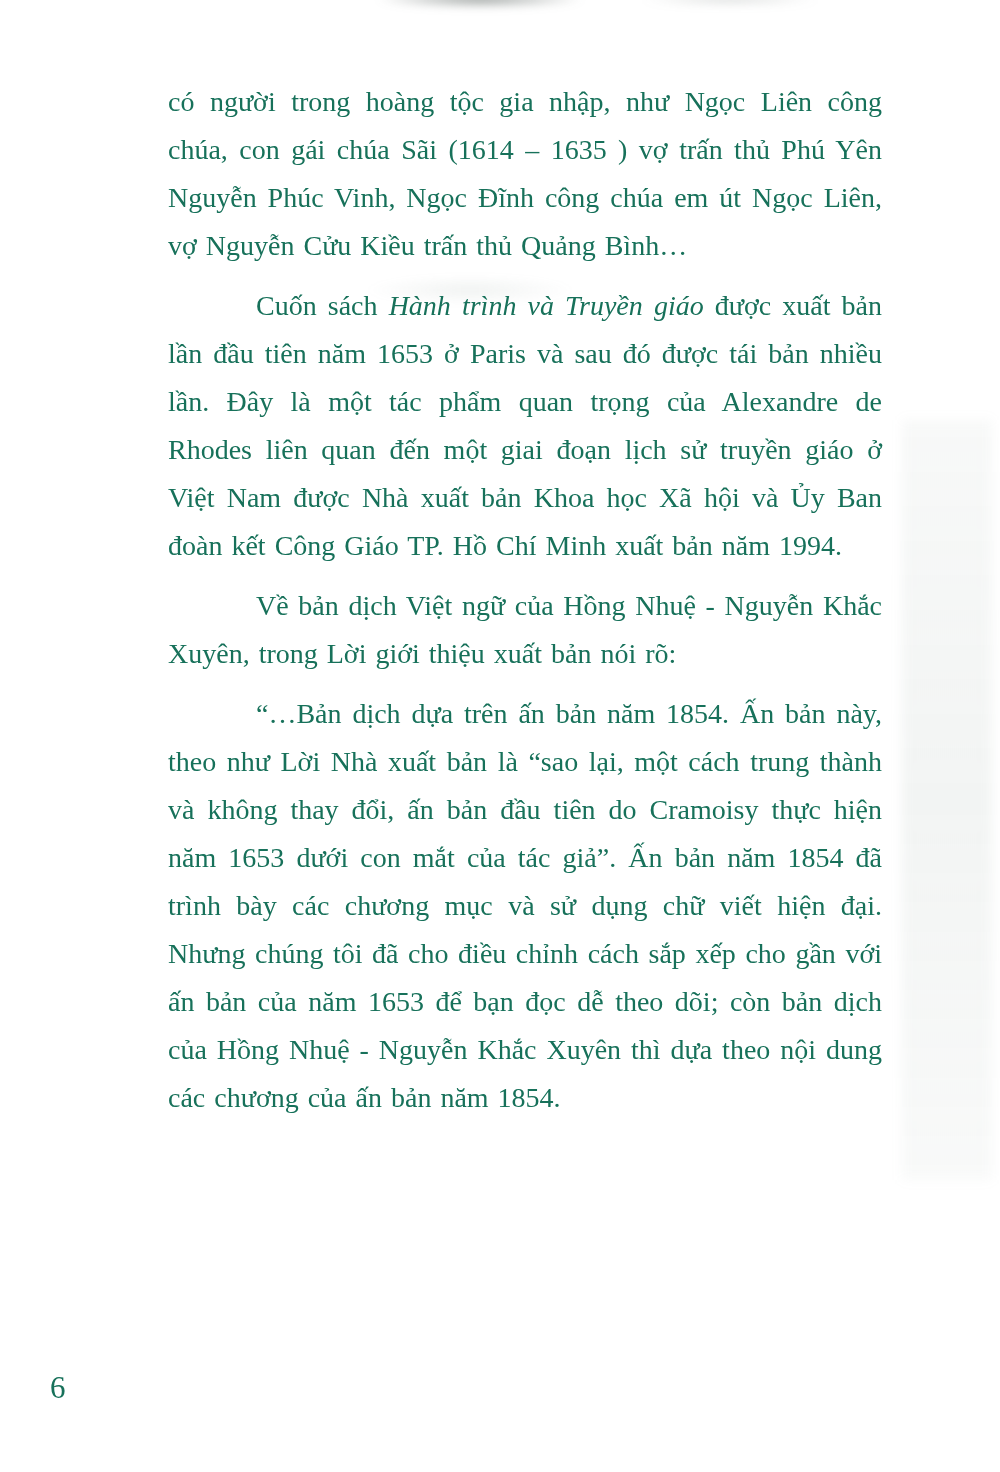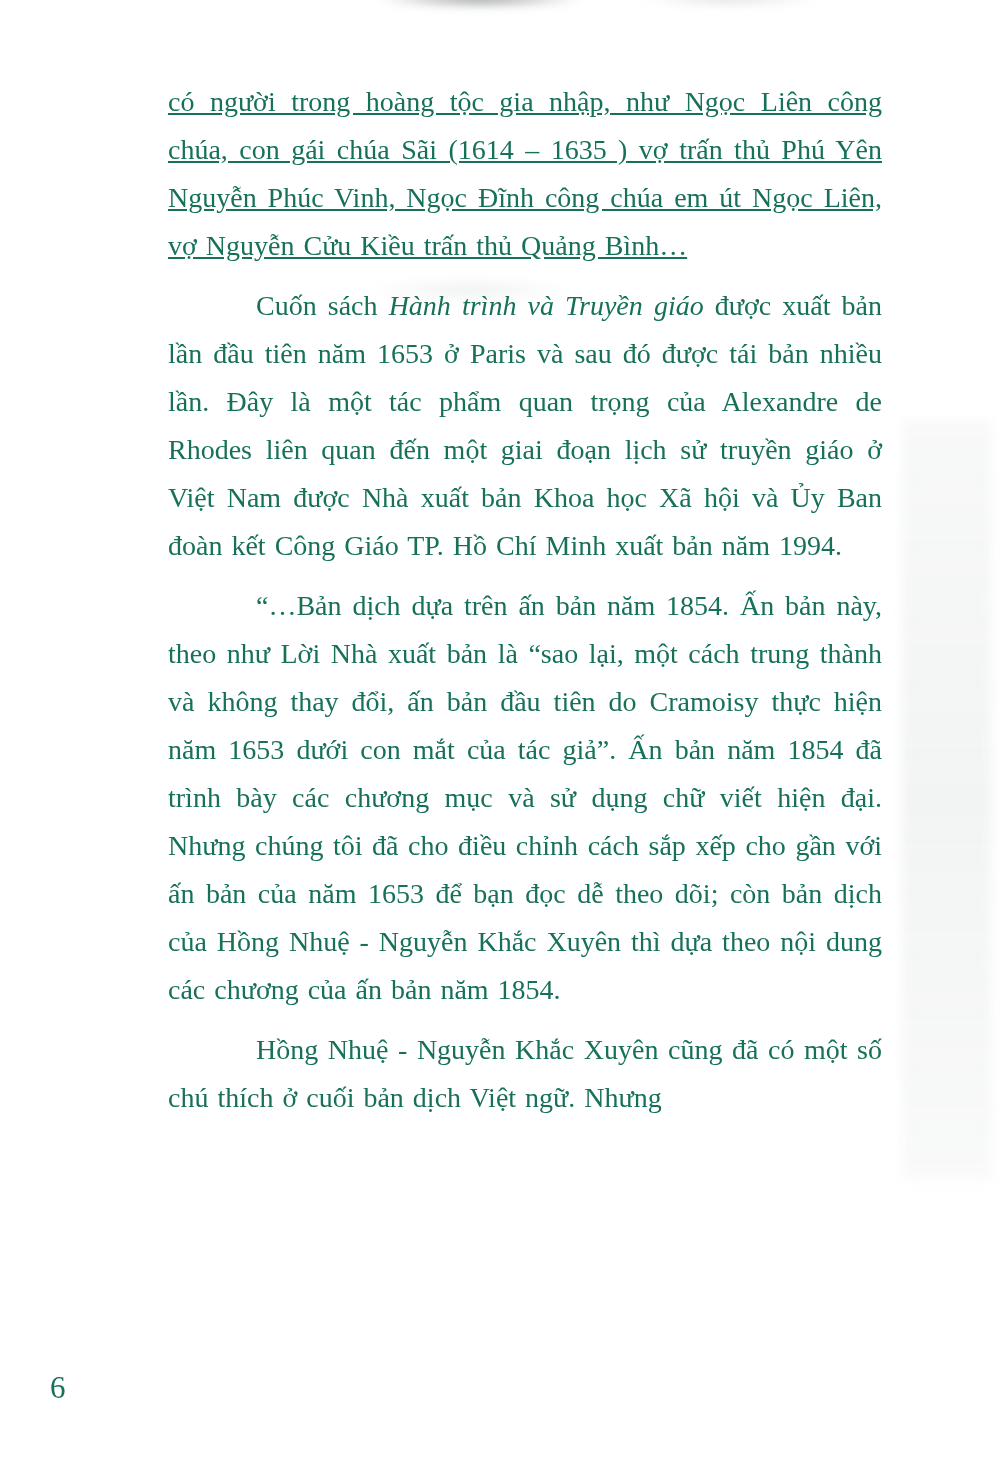--- a/index.html
+++ b/index.html
@@ -67,21 +67,20 @@
     line-height: 48px;
     text-align: justify;
     word-spacing: 2px;
   }
   p.para {
     margin: 0 0 12px 0;
     text-indent: 88px;
   }
   p.para.no-indent {
     text-indent: 0;
-    text-decoration: underline;
   }
   .book-title {
   }
   .page-number {
     position: absolute;
     left: 50px;
     top: 1372px;
     color: #17715a;
     font-size: 31px;
     line-height: 1;
@@ -96,22 +95,22 @@
   <div class="scan-smudge-top2"></div>
   <div class="bleed-ghost"></div>
   <div class="bleed-ghost-right"></div>
 
   <main class="text-block">
 
     <p class="para no-indent">có người trong hoàng tộc gia nhập, như Ngọc Liên công chúa, con gái chúa Sãi (1614 – 1635 ) vợ trấn thủ Phú Yên Nguyễn Phúc Vinh, Ngọc Đĩnh công chúa em út Ngọc Liên, vợ Nguyễn Cửu Kiều trấn thủ Quảng Bình…</p>
 
     <p class="para"><span>Cuốn sách </span><em class="book-title">Hành trình và Truyền giáo</em><span> được xuất bản lần  đầu tiên năm 1653 ở Paris và sau đó được tái bản nhiều lần. Đây là một tác phẩm quan trọng của Alexandre de Rhodes liên quan đến một giai đoạn lịch sử truyền giáo ở Việt Nam được Nhà xuất bản Khoa học Xã hội và  Ủy Ban đoàn kết Công Giáo TP. Hồ Chí Minh xuất bản năm 1994.</span></p>
 
+    <p class="para">Về bản dịch Việt ngữ của Hồng Nhuệ - Nguyễn Khắc Xuyên, trong Lời giới thiệu xuất bản nói rõ:</p>
 
     <p class="para">“…Bản dịch dựa trên ấn bản  năm 1854. Ấn bản này, theo như Lời Nhà xuất bản là “sao lại, một cách trung thành và không thay đổi, ấn bản đầu tiên do Cramoisy thực hiện năm 1653 dưới con mắt của tác giả”. Ấn bản năm 1854 đã trình bày các chương mục và sử dụng chữ viết hiện đại. Nhưng chúng tôi đã cho điều chỉnh cách sắp xếp cho gần với ấn bản của năm 1653 để bạn đọc dễ theo dõi;  còn bản dịch của Hồng Nhuệ - Nguyễn Khắc Xuyên thì dựa theo nội dung các chương của ấn bản năm 1854.</p>
 
-    <p class="para">Hồng Nhuệ - Nguyễn Khắc Xuyên cũng đã có một số chú thích ở cuối bản dịch Việt ngữ.  Nhưng</p>
 
   </main>
 
   <div class="page-number">6</div>
 
 </div>
 
 </body></html>

